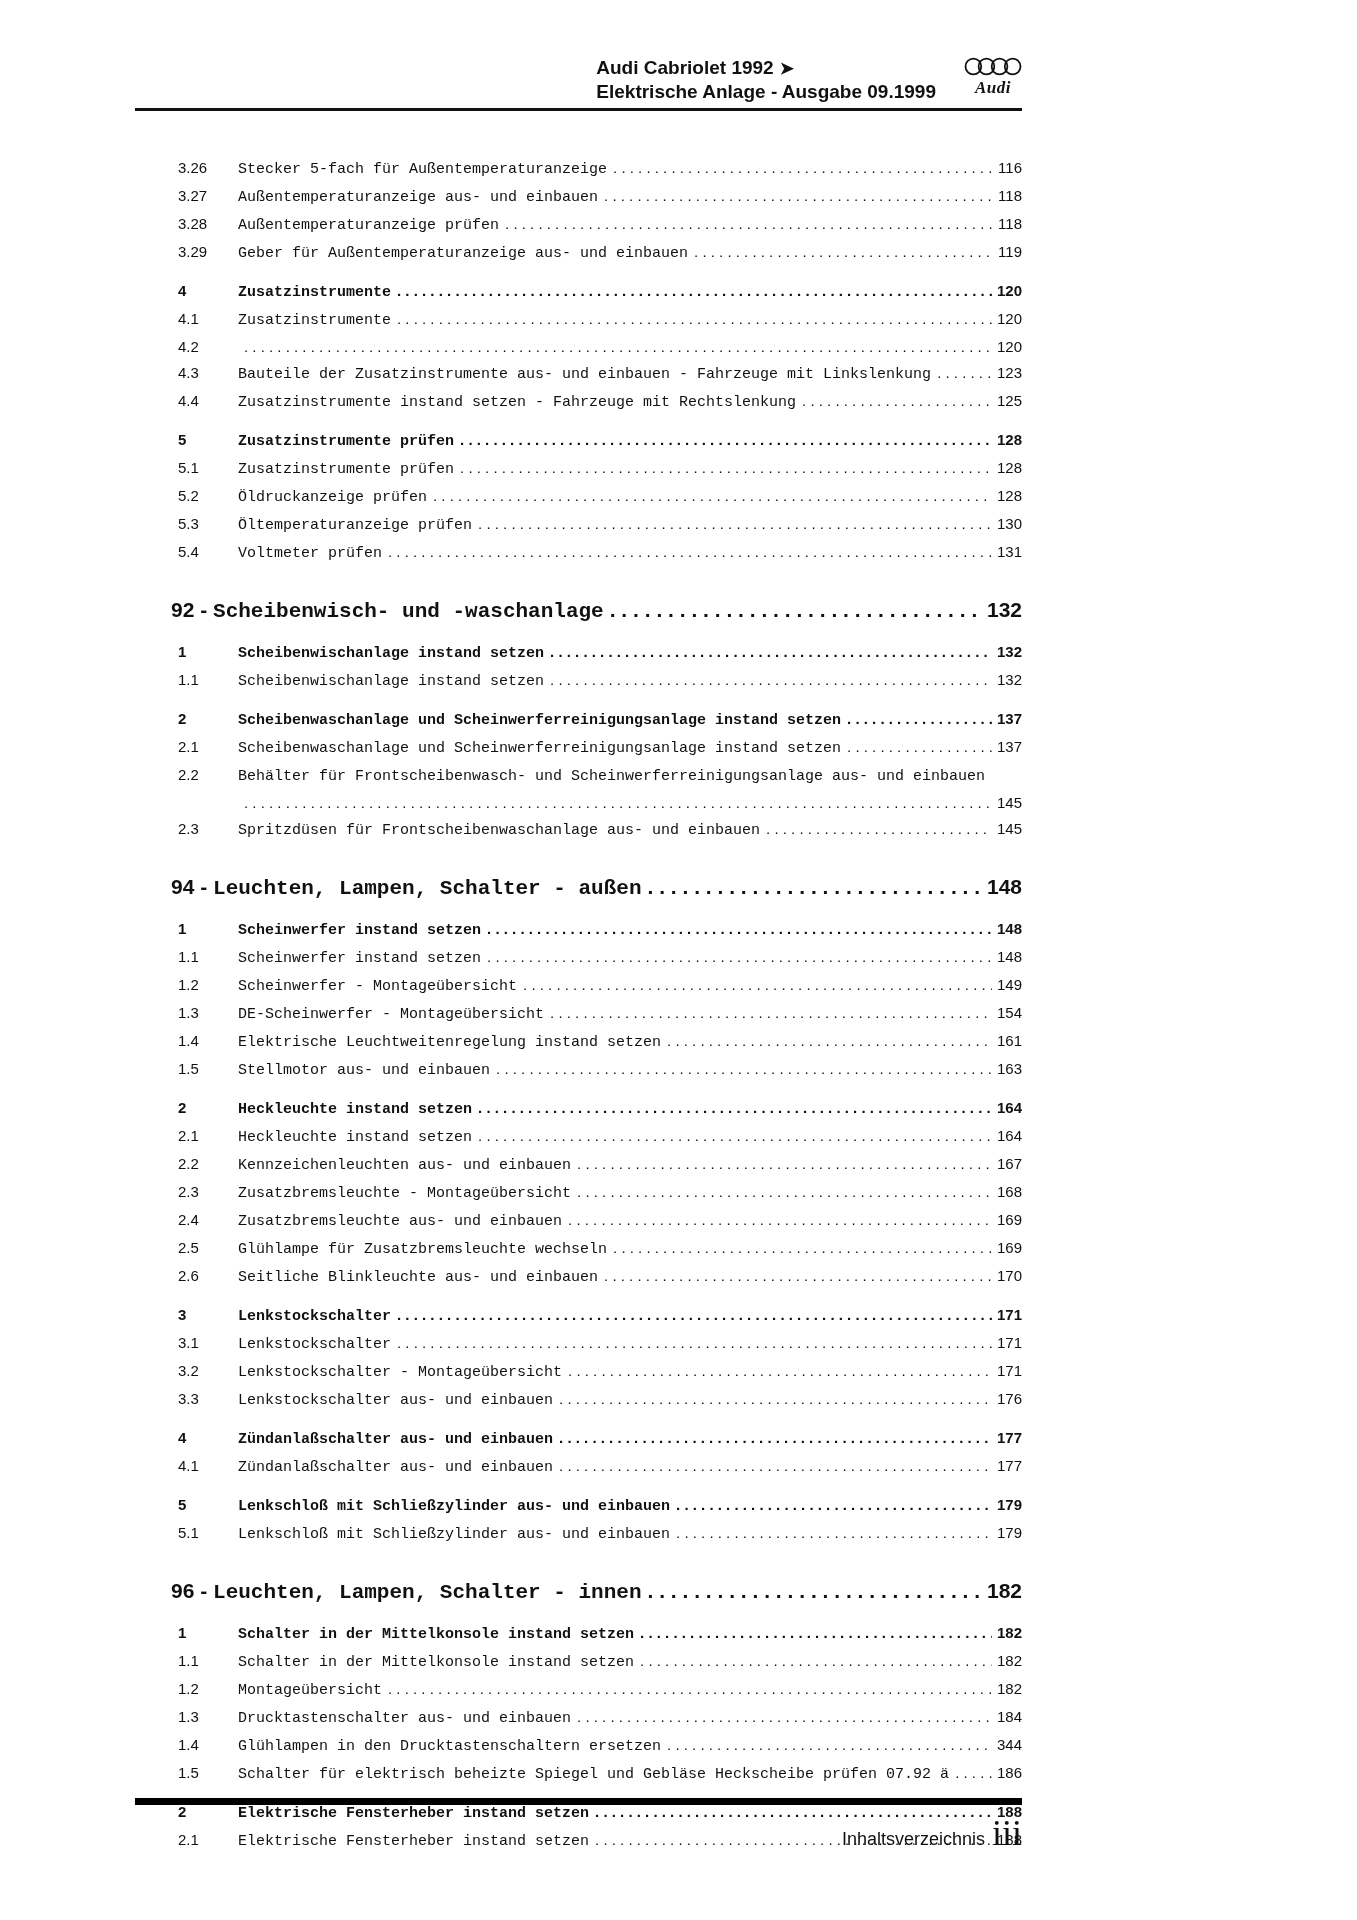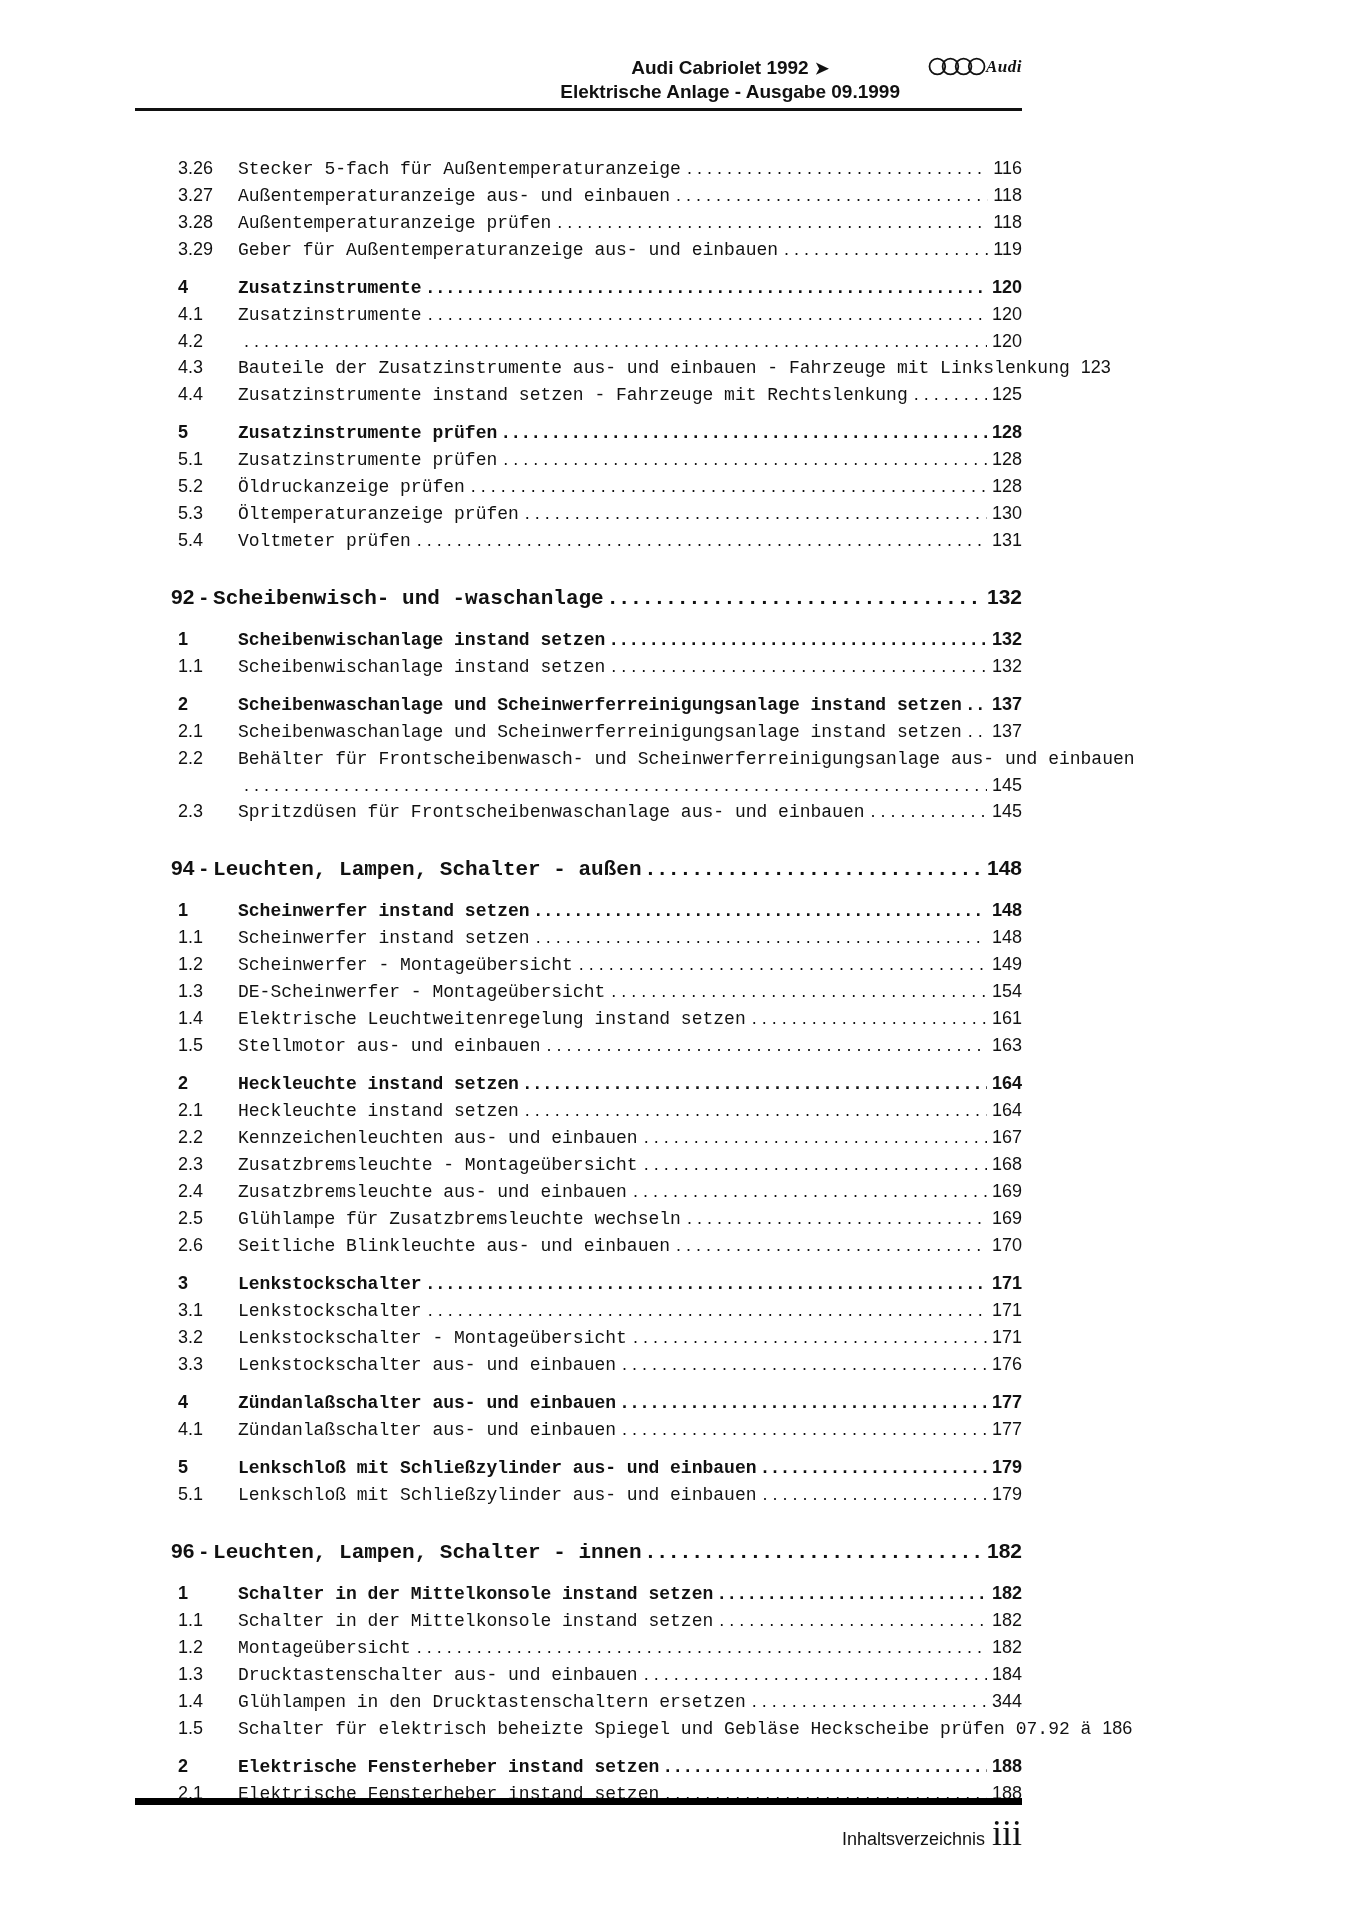--- a/index.html
+++ b/index.html
@@ -17,48 +17,48 @@
 
   
   .doc-header {
     padding-top: 56px;
     display: flex;
     justify-content: flex-end;
     align-items: flex-start;
     gap: 28px;
   }
   .header-text {
-    text-align: center;
+    text-align: left;
     font-weight: bold;
     font-size: 19px;
     line-height: 23px;
     white-space: nowrap;
   }
   .arrow { display: inline-block; margin-left: 6px; font-size: 17px; }
-  .logo-block { display: flex; flex-direction: row; align-items: center; }
+  .logo-block { display: flex; flex-direction: column; align-items: center; }
   .rings svg { display: block; }
   .wordmark {
     font-family: "Liberation Serif", serif;
     font-style: italic;
     font-weight: bold;
     font-size: 17px;
     margin-top: 1px;
     letter-spacing: 0.5px;
   }
   .header-rule {
     margin-top: 5px;
     border-bottom: 3px solid #111;
   }
 
   
   .toc-list { margin-top: 44px; }
   .toc-row {
     display: flex;
     align-items: baseline;
-    font-size: 18px;
+    font-size: 15px;
     line-height: 26px;
     padding-left: 43px;
   }
   .toc-row .num { flex: 0 0 auto; width: 60px; }
   .toc-row .title { flex: 0 0 auto; white-space: nowrap; font-family: Liberation Mono, monospace; }
   .toc-row .leader {
     flex: 1 1 auto;
     overflow: hidden;
     white-space: nowrap;
     margin: 0 5px 0 6px;

